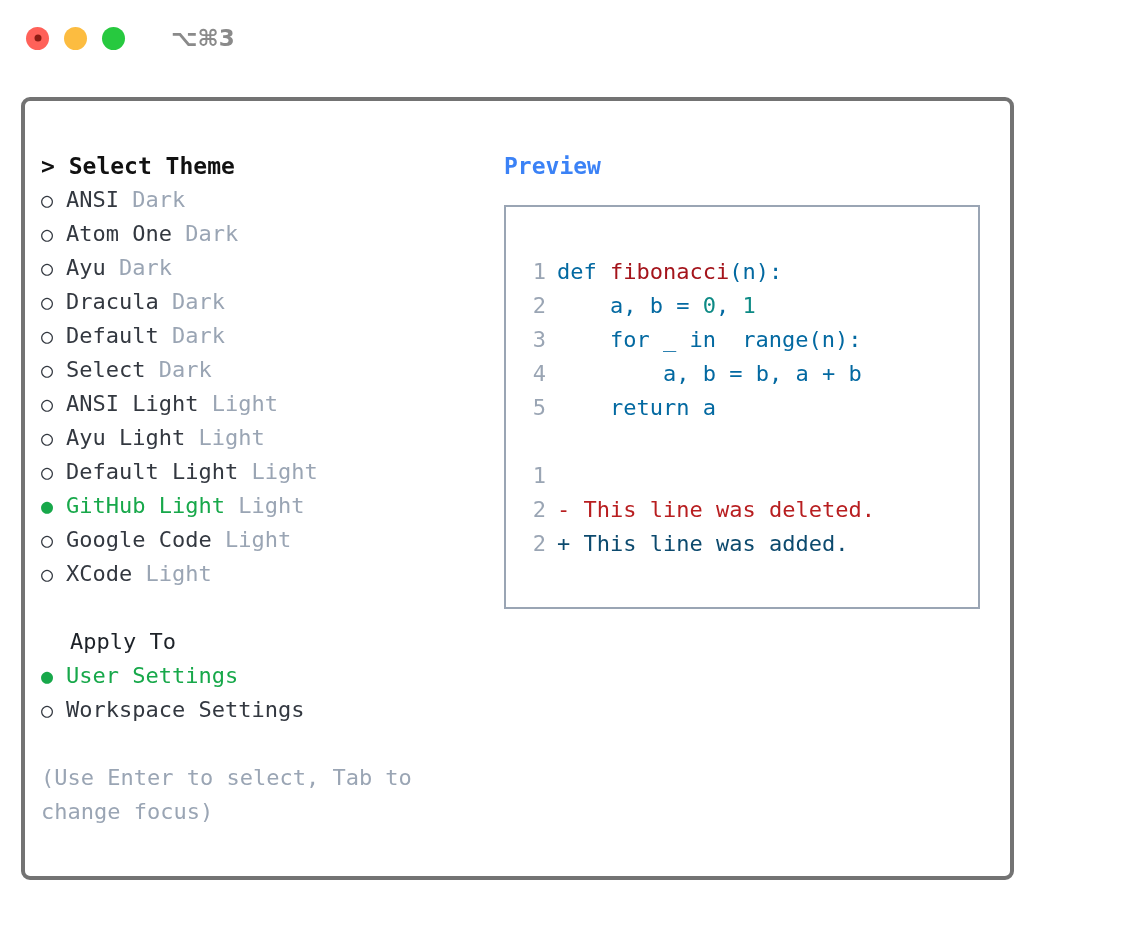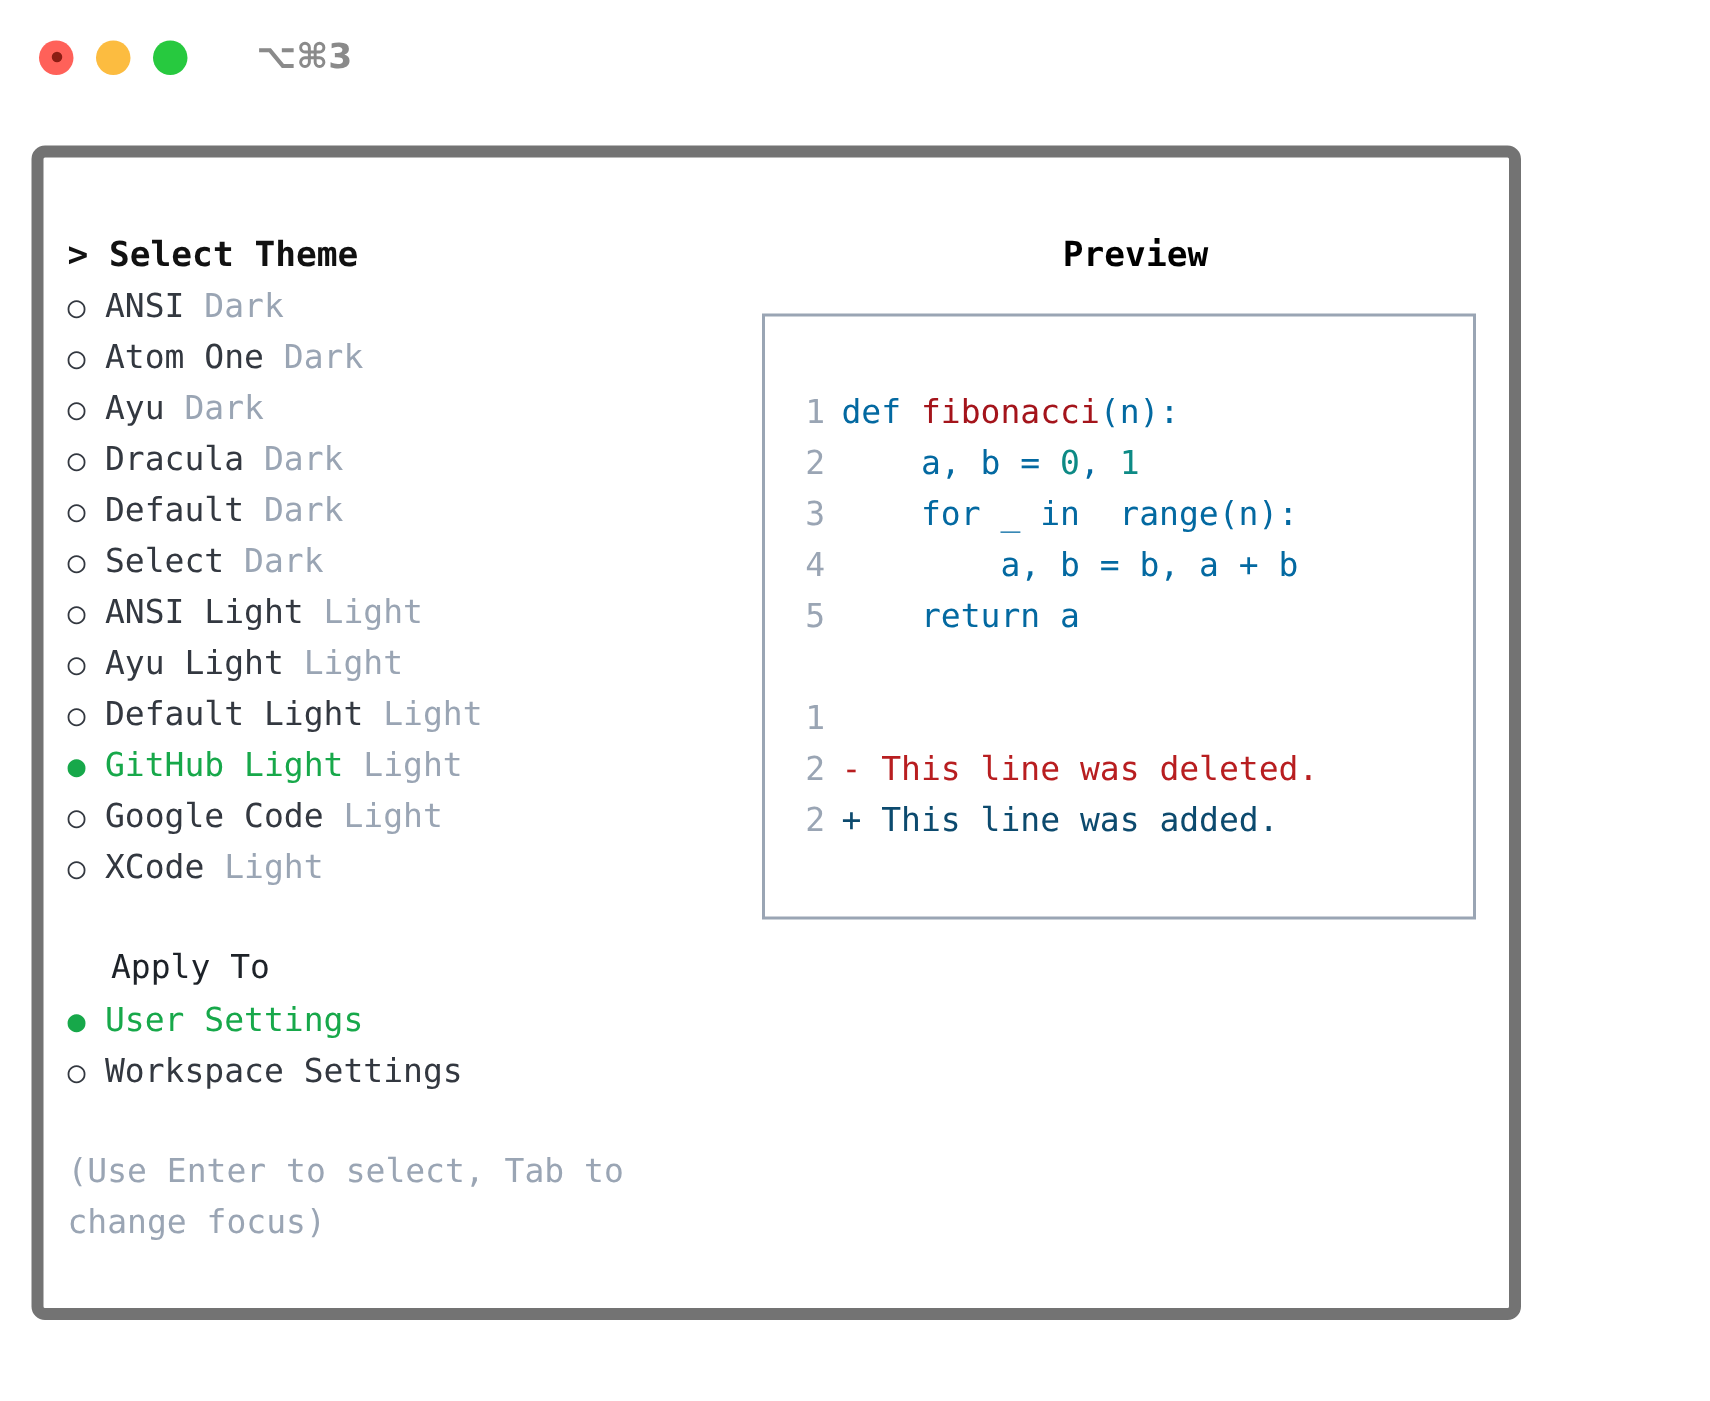--- a/index.html
+++ b/index.html
@@ -70,21 +70,21 @@
     font-family: "DejaVu Sans", "Liberation Sans", sans-serif;
   }
 
   
   .panel {
     position: absolute;
     left: 21px;
     top: 97px;
     width: 993px;
     height: 783px;
-    border: 8px solid #737373;
+    border: 4px solid #737373;
     border-radius: 9px;
     background: #ffffff;
     padding-left: 44px;
   }
 
   .panel-inner {
     position: absolute;
     left: 0; top: 0;
     width: 100%;
     height: 100%;
@@ -161,24 +161,23 @@
     font-size: 22px;
     line-height: 34px;
     width: 420px;
     white-space: pre-wrap;
   }
 
   
   .preview-title {
     font-size: 23px;
     font-weight: bold;
-    color: #000000;
-    line-height: 34px;
-    white-space: pre;
-    text-align: center;
+    color: #3b82f6;
+    line-height: 34px;
+    white-space: pre;
   }
 
   .preview-box {
     margin-top: 22px;
     width: 476px;
     height: 404px;
     border: 2px solid #9aa5b4;
     background: #ffffff;
     padding: 48px 0 0 16px;
   }

